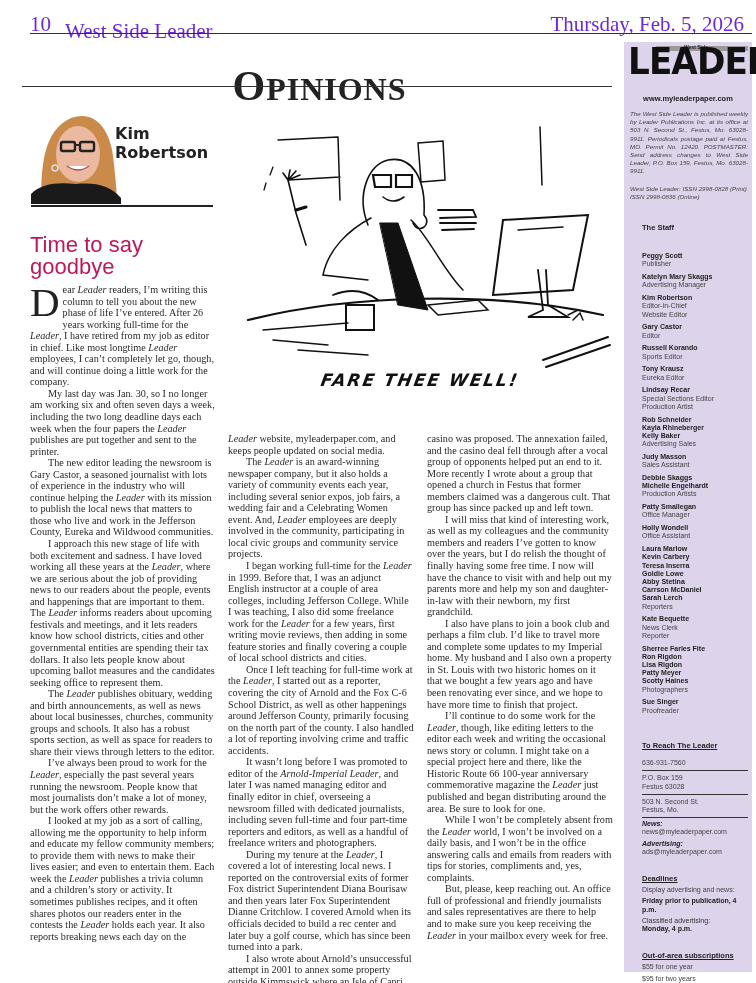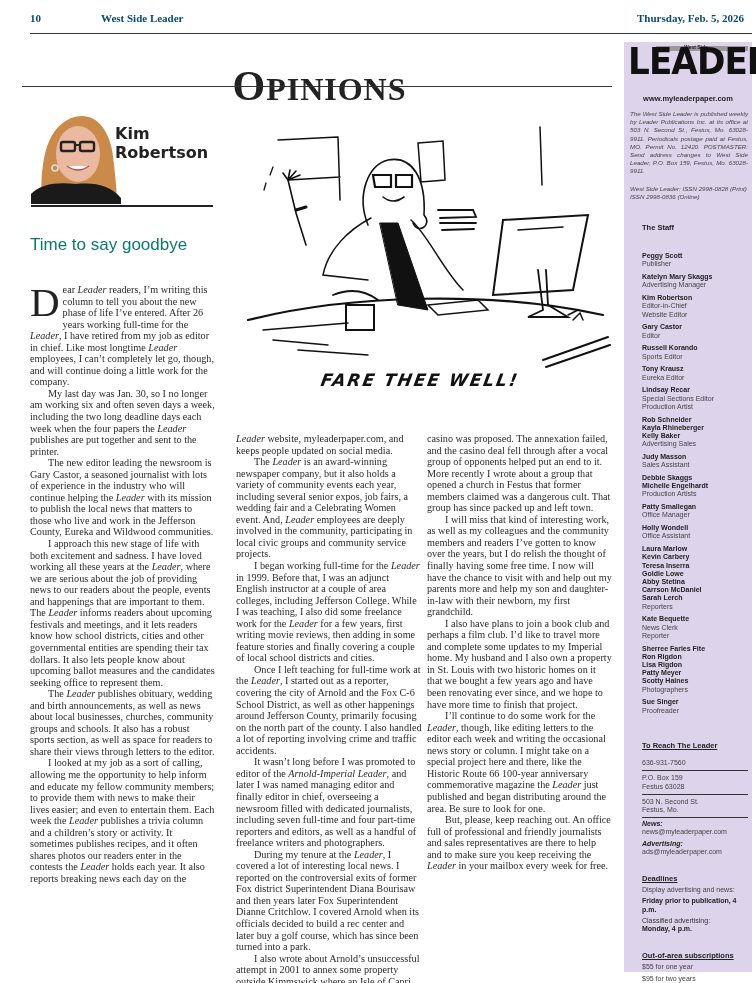--- a/index.html
+++ b/index.html
@@ -1,20 +1,20 @@
 <!DOCTYPE html>
 <html><head>
 <meta charset="utf-8">
 <style>
   html, body { margin: 0; padding: 0; background: #ffffff; }
   body { width: 756px; height: 983px; position: relative; overflow: hidden; font-family: "Liberation Serif", serif; color: #222; }
 
-  .folio { position: absolute; left: 30px; top: 12px; width: 722px; height: 20px; font-family: "Liberation Serif", serif; font-weight: bold; font-size: 11px; color: #0c4a6e; }
+  .folio { position: absolute; left: 30px; top: 12px; width: 722px; height: 20px; font-family: "Liberation Serif", serif; font-weight: normal; font-size: 21px; color: #6d28d9; }
   .folio .page-num { position: absolute; left: 0; top: 0; }
-  .folio .paper-name { position: absolute; left: 35px; top: 0; margin-left: 36px; }
+  .folio .paper-name { position: absolute; left: 35px; top: 7px; }
   .folio .date { position: absolute; right: 8px; top: 0; }
   .folio-rule { position: absolute; left: 30px; top: 33px; width: 722px; height: 1px; background: #333; }
 
   .section-title { position: absolute; left: 222px; top: 41px; width: 195px; text-align: center; font-family: Liberation Serif, serif; font-weight: bold; font-size: 32px; letter-spacing: 1px; color: #222; font-variant: small-caps; line-height: 1; margin-top: 24px; }
   .section-title .big { font-size: 42px; }
   .section-rule { position: absolute; left: 22px; top: 86px; width: 590px; height: 1px; background: #333; }
 
   
   .sidebar { position: absolute; left: 624px; top: 42px; width: 128px; height: 930px; background: #ddd3ea; font-family: "Liberation Sans", sans-serif; color: #333; }
   .masthead { position: absolute; left: 4px; top: 2px; width: 120px; height: 40px; }
@@ -37,28 +37,28 @@
   .reach .label { font-weight: bold; font-style: italic; color: #222; }
   .reach .value { color: #444; margin-bottom: 3px; }
   .reach .sub-head { font-weight: bold; text-decoration: underline; color: #222; font-size: 7.5px; margin: 19px 0 3px; }
   .reach .bold { font-weight: bold; color: #222; }
 
   
   .portrait { position: absolute; left: 31px; top: 106px; width: 90px; height: 98px; overflow: hidden; }
   .col-name { position: absolute; left: 115px; top: 124px; font-family: "DejaVu Sans", sans-serif; font-weight: bold; font-size: 16px; line-height: 19px; color: #222; }
   .col-rule { position: absolute; left: 31px; top: 205px; width: 182px; height: 2px; background: #222; }
 
-  .headline { position: absolute; left: 30px; top: 234px; width: 190px; font-family: "Liberation Sans", sans-serif; font-size: 17px; line-height: 22px; color: #0f766e; }
+  .headline { position: absolute; left: 30px; top: 234px; width: 190px; font-family: "Liberation Sans", sans-serif; font-size: 22px; line-height: 22px; color: #be185d; }
 
   .col { position: absolute; font-family: "Liberation Serif", serif; font-size: 10.2px; line-height: 11.55px; color: #2a2a2a; text-align: left; }
   .col p { margin: 0; text-indent: 18px; }
   .col p.first { text-indent: 0; }
   .col .dropcap { float: left; font-size: 41px; line-height: 33px; margin: 2px 3px 0 0; font-family: "Liberation Serif", serif; color: #222; }
   .col1 { left: 30px; top: 284px; width: 186px; height: 700px; overflow: hidden; }
-  .col2 { left: 228px; top: 433px; width: 186px; height: 550px; overflow: hidden; margin-left: 8px; }
+  .col2 { left: 228px; top: 433px; width: 186px; height: 550px; overflow: hidden; }
   .col3 { left: 427px; top: 433px; width: 186px; height: 550px; overflow: hidden; }
 
   .cartoon { position: absolute; left: 228px; top: 105px; width: 388px; height: 295px; }
   .cartoon-caption { position: absolute; left: 300px; top: 370px; width: 240px; text-align: center; font-family: "DejaVu Sans", sans-serif; font-weight: bold; font-style: italic; font-size: 17px; letter-spacing: 2px; color: #111; transform: skewX(-10deg); }
 </style>
 </head>
 <body>
 
 <div class="folio">
   <span class="page-num">10</span>
@@ -90,36 +90,38 @@
 <div class="col-rule"></div>
 
 <div class="headline">Time to say goodbye</div>
 
 <div class="col col1" id="col1">
     <p class="first"><span class="dropcap">D</span>ear <i>Leader</i> readers, I’m writing this column to tell you about the new phase of life I’ve entered. After 26 years working full-time for the <i>Leader</i>, I have retired from my job as editor in chief. Like most longtime <i>Leader</i> employees, I can’t completely let go, though, and will continue doing a little work for the company.</p>
     <p>My last day was Jan. 30, so I no longer am working six and often seven days a week, including the two long deadline days each week when the four papers the <i>Leader</i> publishes are put together and sent to the printer.</p>
     <p>The new editor leading the newsroom is Gary Castor, a seasoned journalist with lots of experience in the industry who will continue helping the <i>Leader</i> with its mission to publish the local news that matters to those who live and work in the Jefferson County, Eureka and Wildwood communities.</p>
     <p>I approach this new stage of life with both excitement and sadness. I have loved working all these years at the <i>Leader</i>, where we are serious about the job of providing news to our readers about the people, events and happenings that are important to them. The <i>Leader</i> informs readers about upcoming festivals and meetings, and it lets readers know how school districts, cities and other governmental entities are spending their tax dollars. It also lets people know about upcoming ballot measures and the candidates seeking office to represent them.</p>
     <p>The <i>Leader</i> publishes obituary, wedding and birth announcements, as well as news about local businesses, churches, community groups and schools. It also has a robust sports section, as well as space for readers to share their views through letters to the editor.</p>
+    <p>I’ve always been proud to work for the <i>Leader</i>, especially the past several years running the newsroom. People know that most journalists don’t make a lot of money, but the work offers other rewards.</p>
     <p>I looked at my job as a sort of calling, allowing me the opportunity to help inform and educate my fellow community members; to provide them with news to make their lives easier; and even to entertain them. Each week the <i>Leader</i> publishes a trivia column and a children’s story or activity. It sometimes publishes recipes, and it often shares photos our readers enter in the contests the <i>Leader</i> holds each year. It also reports breaking news each day on the</p>
   </div>
 <div class="col col2" id="col2">
     <p class="first"><i>Leader</i> website, myleaderpaper.com, and keeps people updated on social media.</p>
     <p>The <i>Leader</i> is an award-winning newspaper company, but it also holds a variety of community events each year, including several senior expos, job fairs, a wedding fair and a Celebrating Women event. And, <i>Leader</i> employees are deeply involved in the community, participating in local civic groups and community service projects.</p>
     <p>I began working full-time for the <i>Leader</i> in 1999. Before that, I was an adjunct English instructor at a couple of area colleges, including Jefferson College. While I was teaching, I also did some freelance work for the <i>Leader</i> for a few years, first writing movie reviews, then adding in some feature stories and finally covering a couple of local school districts and cities.</p>
     <p>Once I left teaching for full-time work at the <i>Leader</i>, I started out as a reporter, covering the city of Arnold and the Fox C-6 School District, as well as other happenings around Jefferson County, primarily focusing on the north part of the county. I also handled a lot of reporting involving crime and traffic accidents.</p>
     <p>It wasn’t long before I was promoted to editor of the <i>Arnold-Imperial Leader</i>, and later I was named managing editor and finally editor in chief, overseeing a newsroom filled with dedicated journalists, including seven full-time and four part-time reporters and editors, as well as a handful of freelance writers and photographers.</p>
     <p>During my tenure at the <i>Leader</i>, I covered a lot of interesting local news. I reported on the controversial exits of former Fox district Superintendent Diana Bourisaw and then years later Fox Superintendent Dianne Critchlow. I covered Arnold when its officials decided to build a rec center and later buy a golf course, which has since been turned into a park.</p>
     <p>I also wrote about Arnold’s unsuccessful attempt in 2001 to annex some property outside Kimmswick where an Isle of Capri</p>
   </div>
 <div class="col col3" id="col3">
     <p class="first">casino was proposed. The annexation failed, and the casino deal fell through after a vocal group of opponents helped put an end to it. More recently I wrote about a group that opened a church in Festus that former members claimed was a dangerous cult. That group has since packed up and left town.</p>
     <p>I will miss that kind of interesting work, as well as my colleagues and the community members and readers I’ve gotten to know over the years, but I do relish the thought of finally having some free time. I now will have the chance to visit with and help out my parents more and help my son and daughter-in-law with their newborn, my first grandchild.</p>
     <p>I also have plans to join a book club and perhaps a film club. I’d like to travel more and complete some updates to my Imperial home. My husband and I also own a property in St. Louis with two historic homes on it that we bought a few years ago and have been renovating ever since, and we hope to have more time to finish that project.</p>
     <p>I’ll continue to do some work for the <i>Leader</i>, though, like editing letters to the editor each week and writing the occasional news story or column. I might take on a special project here and there, like the Historic Route 66 100-year anniversary commemorative magazine the <i>Leader</i> just published and began distributing around the area. Be sure to look for one.</p>
+    <p>While I won’t be completely absent from the <i>Leader</i> world, I won’t be involved on a daily basis, and I won’t be in the office answering calls and emails from readers with tips for stories, compliments and, yes, complaints.</p>
     <p>But, please, keep reaching out. An office full of professional and friendly journalists and sales representatives are there to help and to make sure you keep receiving the <i>Leader</i> in your mailbox every week for free.</p>
   </div>
 
 <div class="cartoon">
   <svg width="388" height="295" viewBox="0 0 388 295" fill="none" stroke="#111" stroke-linecap="round">
 
     <path d="M50,35 L110,32 M110,32 L112,95 M60,75 L112,72" stroke-width="1.5"></path>
     <path d="M190,38 L215,36 L217,75 L193,77 Z" stroke-width="1.5"></path>
     <line x1="312" y1="22" x2="314" y2="80" stroke-width="1.5"></line>
 

